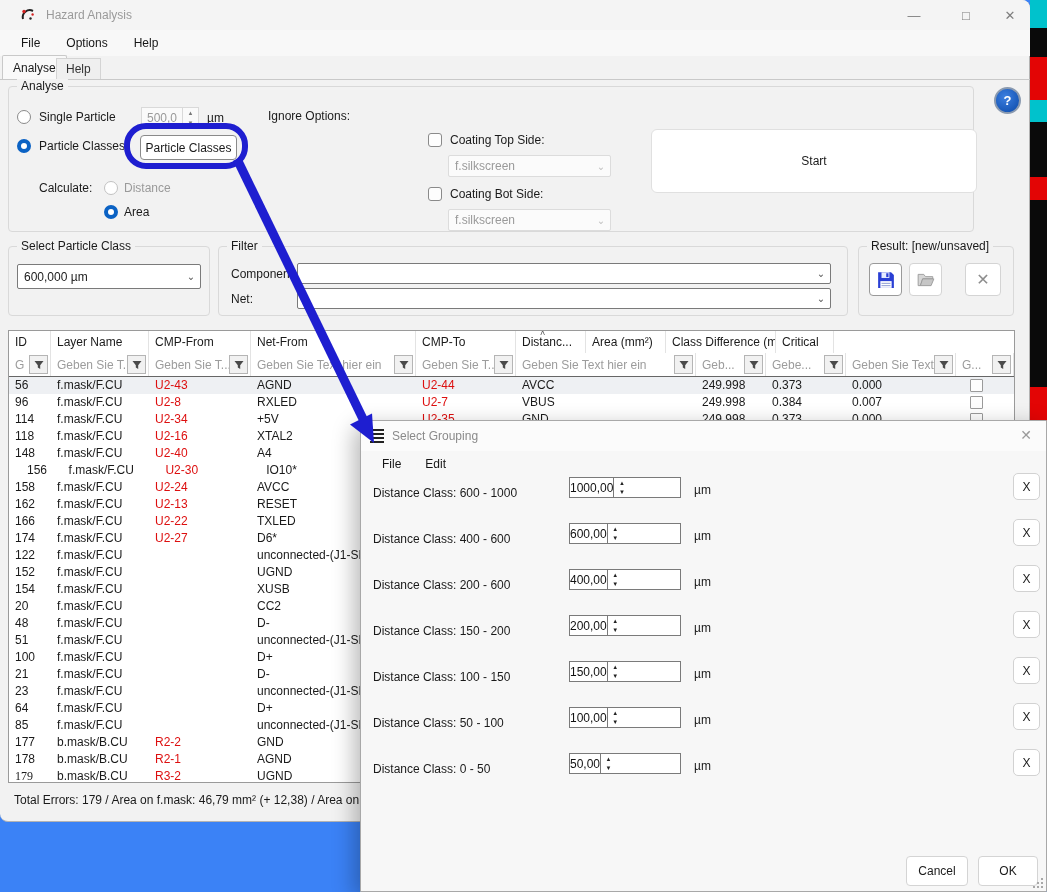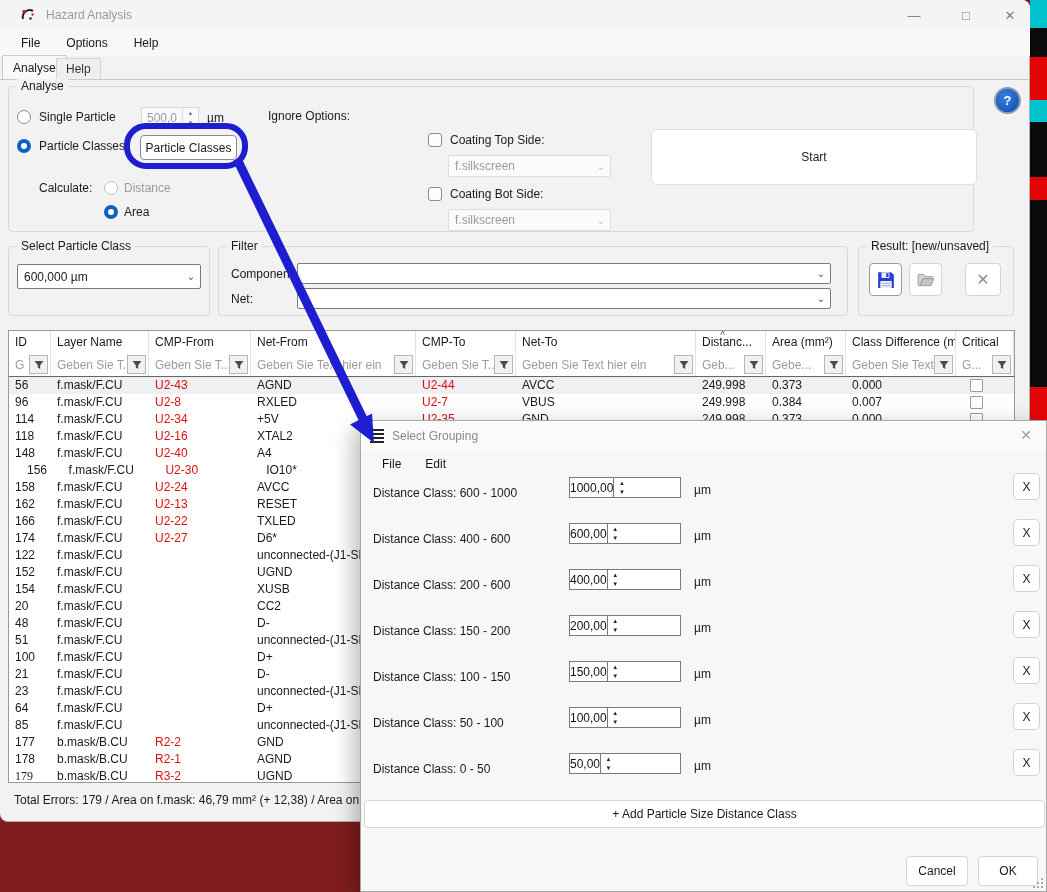--- a/index.html
+++ b/index.html
@@ -1,17 +1,17 @@
 <!DOCTYPE html>
 <html><head>
 <meta charset="utf-8">
 <style>
   html,body{margin:0;padding:0;}
   body{font-family:"Liberation Sans", sans-serif; background:#cdcdcd;}
-  #stage{position:relative;width:1047px;height:892px;overflow:hidden;background:#7f1d1d;font-size:12px;color:#1a1a1a;}
+  #stage{position:relative;width:1047px;height:892px;overflow:hidden;background:#3b82f6;font-size:12px;color:#1a1a1a;}
   .abs{position:absolute;}
   
   #mainwin{left:0;top:0;width:1030px;height:822px;background:#f2f2f2;border:1px solid #b3b3b3;border-left:none;border-top:none;border-radius:0 8px 0 8px;box-sizing:border-box;}
   #titlebar{left:0;top:0;width:1030px;height:30px;background:#f4f4f4;border-radius:0 8px 0 0;}
   .title-text{color:#9a9a9a;}
   .wbtn{width:44px;height:30px;display:flex;align-items:center;justify-content:center;color:#7d7d7d;font-size:13px;}
   #menubar{left:0;top:30px;width:1030px;height:26px;background:#f8f8f8;display:flex;align-items:center;padding-left:10px;box-sizing:border-box;gap:4px;}
   .menu-item{padding:3px 11px;color:#161616;}
   #tabstrip{left:0;top:56px;width:1030px;height:24px;border-bottom:1px solid #c9c9c9;box-sizing:border-box;}
   .tab{position:absolute;bottom:0;display:flex;align-items:center;justify-content:center;box-sizing:border-box;}
@@ -158,21 +158,21 @@
         <span class="chev">⌄</span>
       </div>
 
       <div class="abs cb" style="left:419px;top:100px;"></div>
       <div class="abs" style="left:441px;top:100px;">Coating Bot Side:</div>
       <div class="abs combo dis" style="left:439px;top:122px;width:163px;height:22px;">
         <span class="val">f.silkscreen</span>
         <span class="chev">⌄</span>
       </div>
 
-      <div class="abs btn" style="left:642px;top:42px;width:326px;height:56px;border-color:#e0e0e0;border-radius:6px;">
+      <div class="abs btn" style="left:642px;top:42px;width:326px;height:64px;border-color:#e0e0e0;border-radius:6px;">
         <span>Start</span>
       </div>
     </div>
 
     <div class="abs" style="left:994px;top:87px;width:23px;height:23px;border-radius:50%;background:radial-gradient(circle at 40% 35%, #3c7fe0, #0b49a8);border:2px solid #8a9ab0;display:flex;align-items:center;justify-content:center;color:#fff;font-weight:bold;font-size:13px;">?</div>
 
     <div class="abs group" style="left:8px;top:246px;width:202px;height:70px;">
       <span class="group-label">Select Particle Class</span>
       <div class="abs combo" style="left:8px;top:17px;width:184px;height:25px;border-color:#7a7a7a;">
         <span class="val">600,000 µm</span>
@@ -217,21 +217,20 @@
         </div>
     </div>
 
     <div id="grid" class="abs">
       <div id="thead">
           <div class="th" style="width: 42px;">ID</div>
           <div class="th" style="width: 98px;">Layer Name</div>
           <div class="th" style="width: 102px;">CMP-From</div>
           <div class="th" style="width: 165px;">Net-From</div>
           <div class="th" style="width: 100px;">CMP-To</div>
-          <div class="th" style="width: 180px;">Net-To</div>
           <div class="th" style="width: 70px;">Distanc...<span class="sortmark">˄</span></div>
           <div class="th" style="width: 80px;">Area (mm²)</div>
           <div class="th" style="width: 110px;">Class Difference (mm²)</div>
           <div class="th" style="width: 58px;">Critical</div>
         </div>
       <div id="tfilter">
           <div class="tf" style="width: 42px;">
             <span class="ph">G</span>
             <div class="funnelbtn">
               <svg width="10" height="10" viewBox="0 0 10 10">
@@ -749,23 +748,20 @@
             <span class="val">50,00</span>
             <span class="updown">
               <span>▲</span>
               <span>▼</span>
             </span>
           </div>
           <div style="position: absolute; left: 333px; top: 6px;">µm</div>
           <div class="xbtn" style="position: absolute; left: 652px; top: -4px; width: 27px; height: 27px;">X</div>
         </div>
       </div>
-    <div class="abs btn" style="left:3px;top:379px;width:681px;height:28px;border-color:#d8d8d8;">
-      <span>+ Add Particle Size Distance Class</span>
-    </div>
     <div class="abs btn" style="left:545px;top:435px;width:62px;height:30px;">
       <span>Cancel</span>
     </div>
     <div class="abs btn" style="left:617px;top:435px;width:60px;height:30px;">
       <span>OK</span>
     </div>
     <div id="grip">
       <b style="right:0;bottom:0;"></b>
         <b style="right:4px;bottom:0;"></b>
         <b style="right:0;bottom:4px;"></b>

